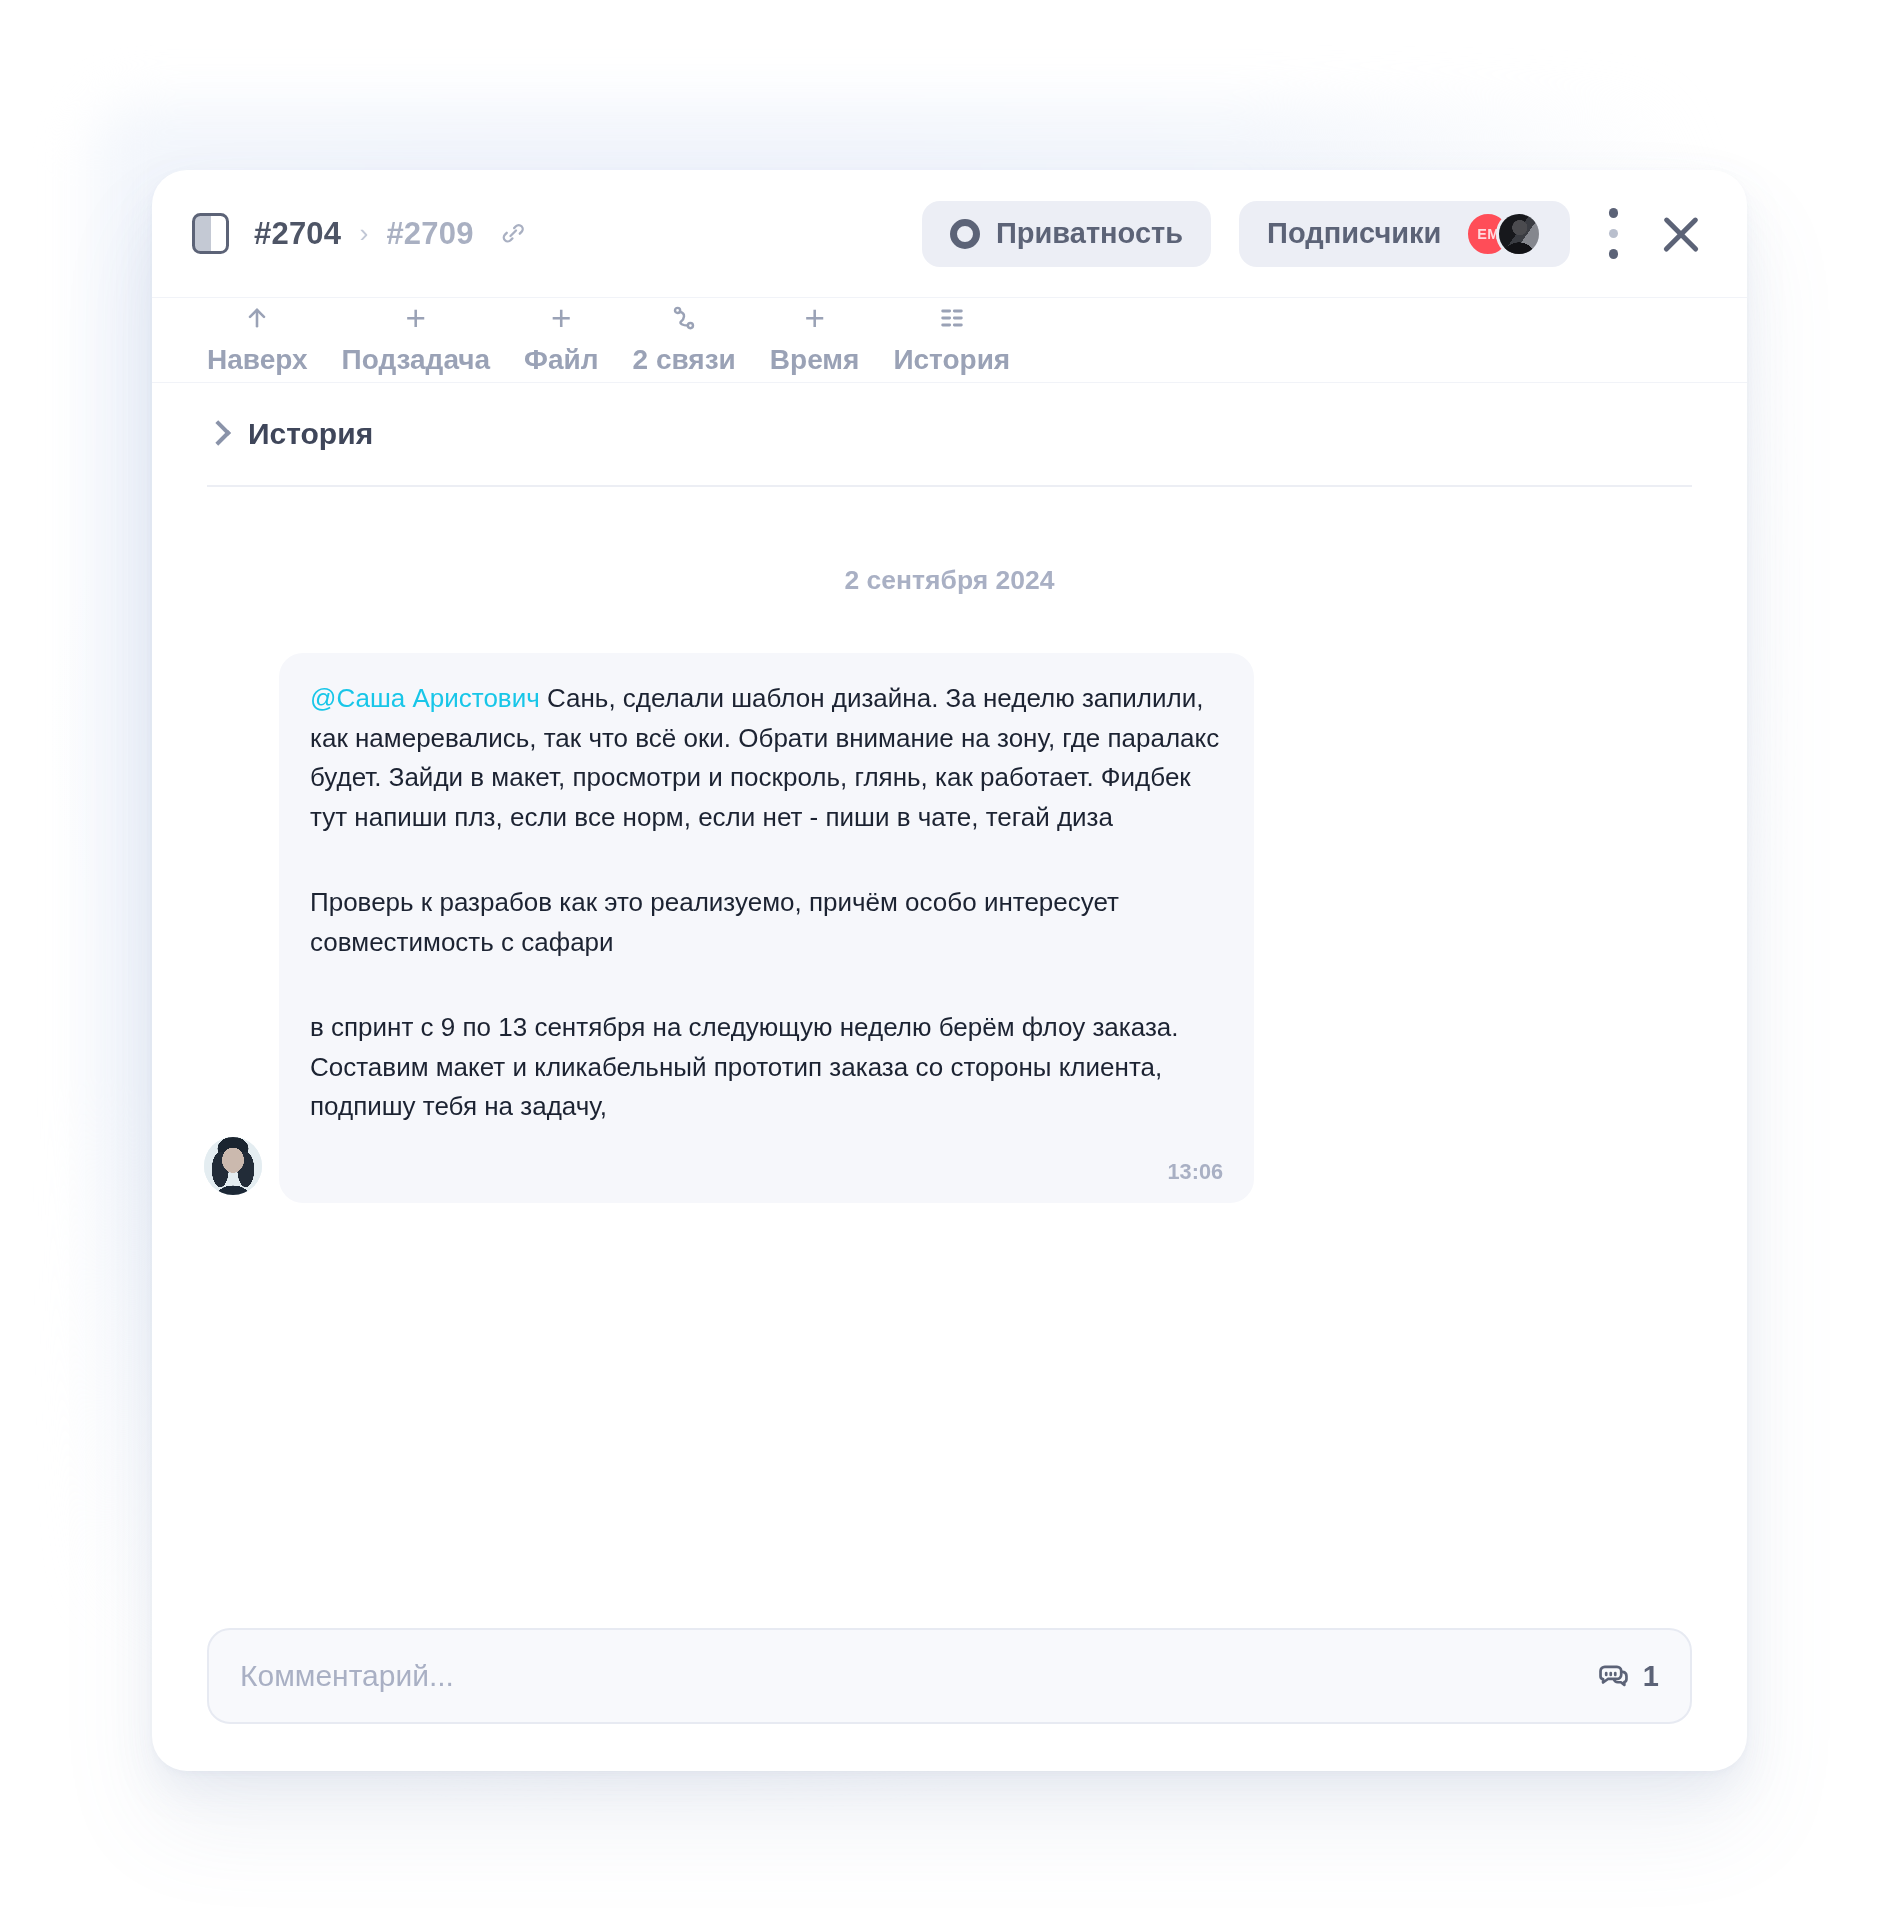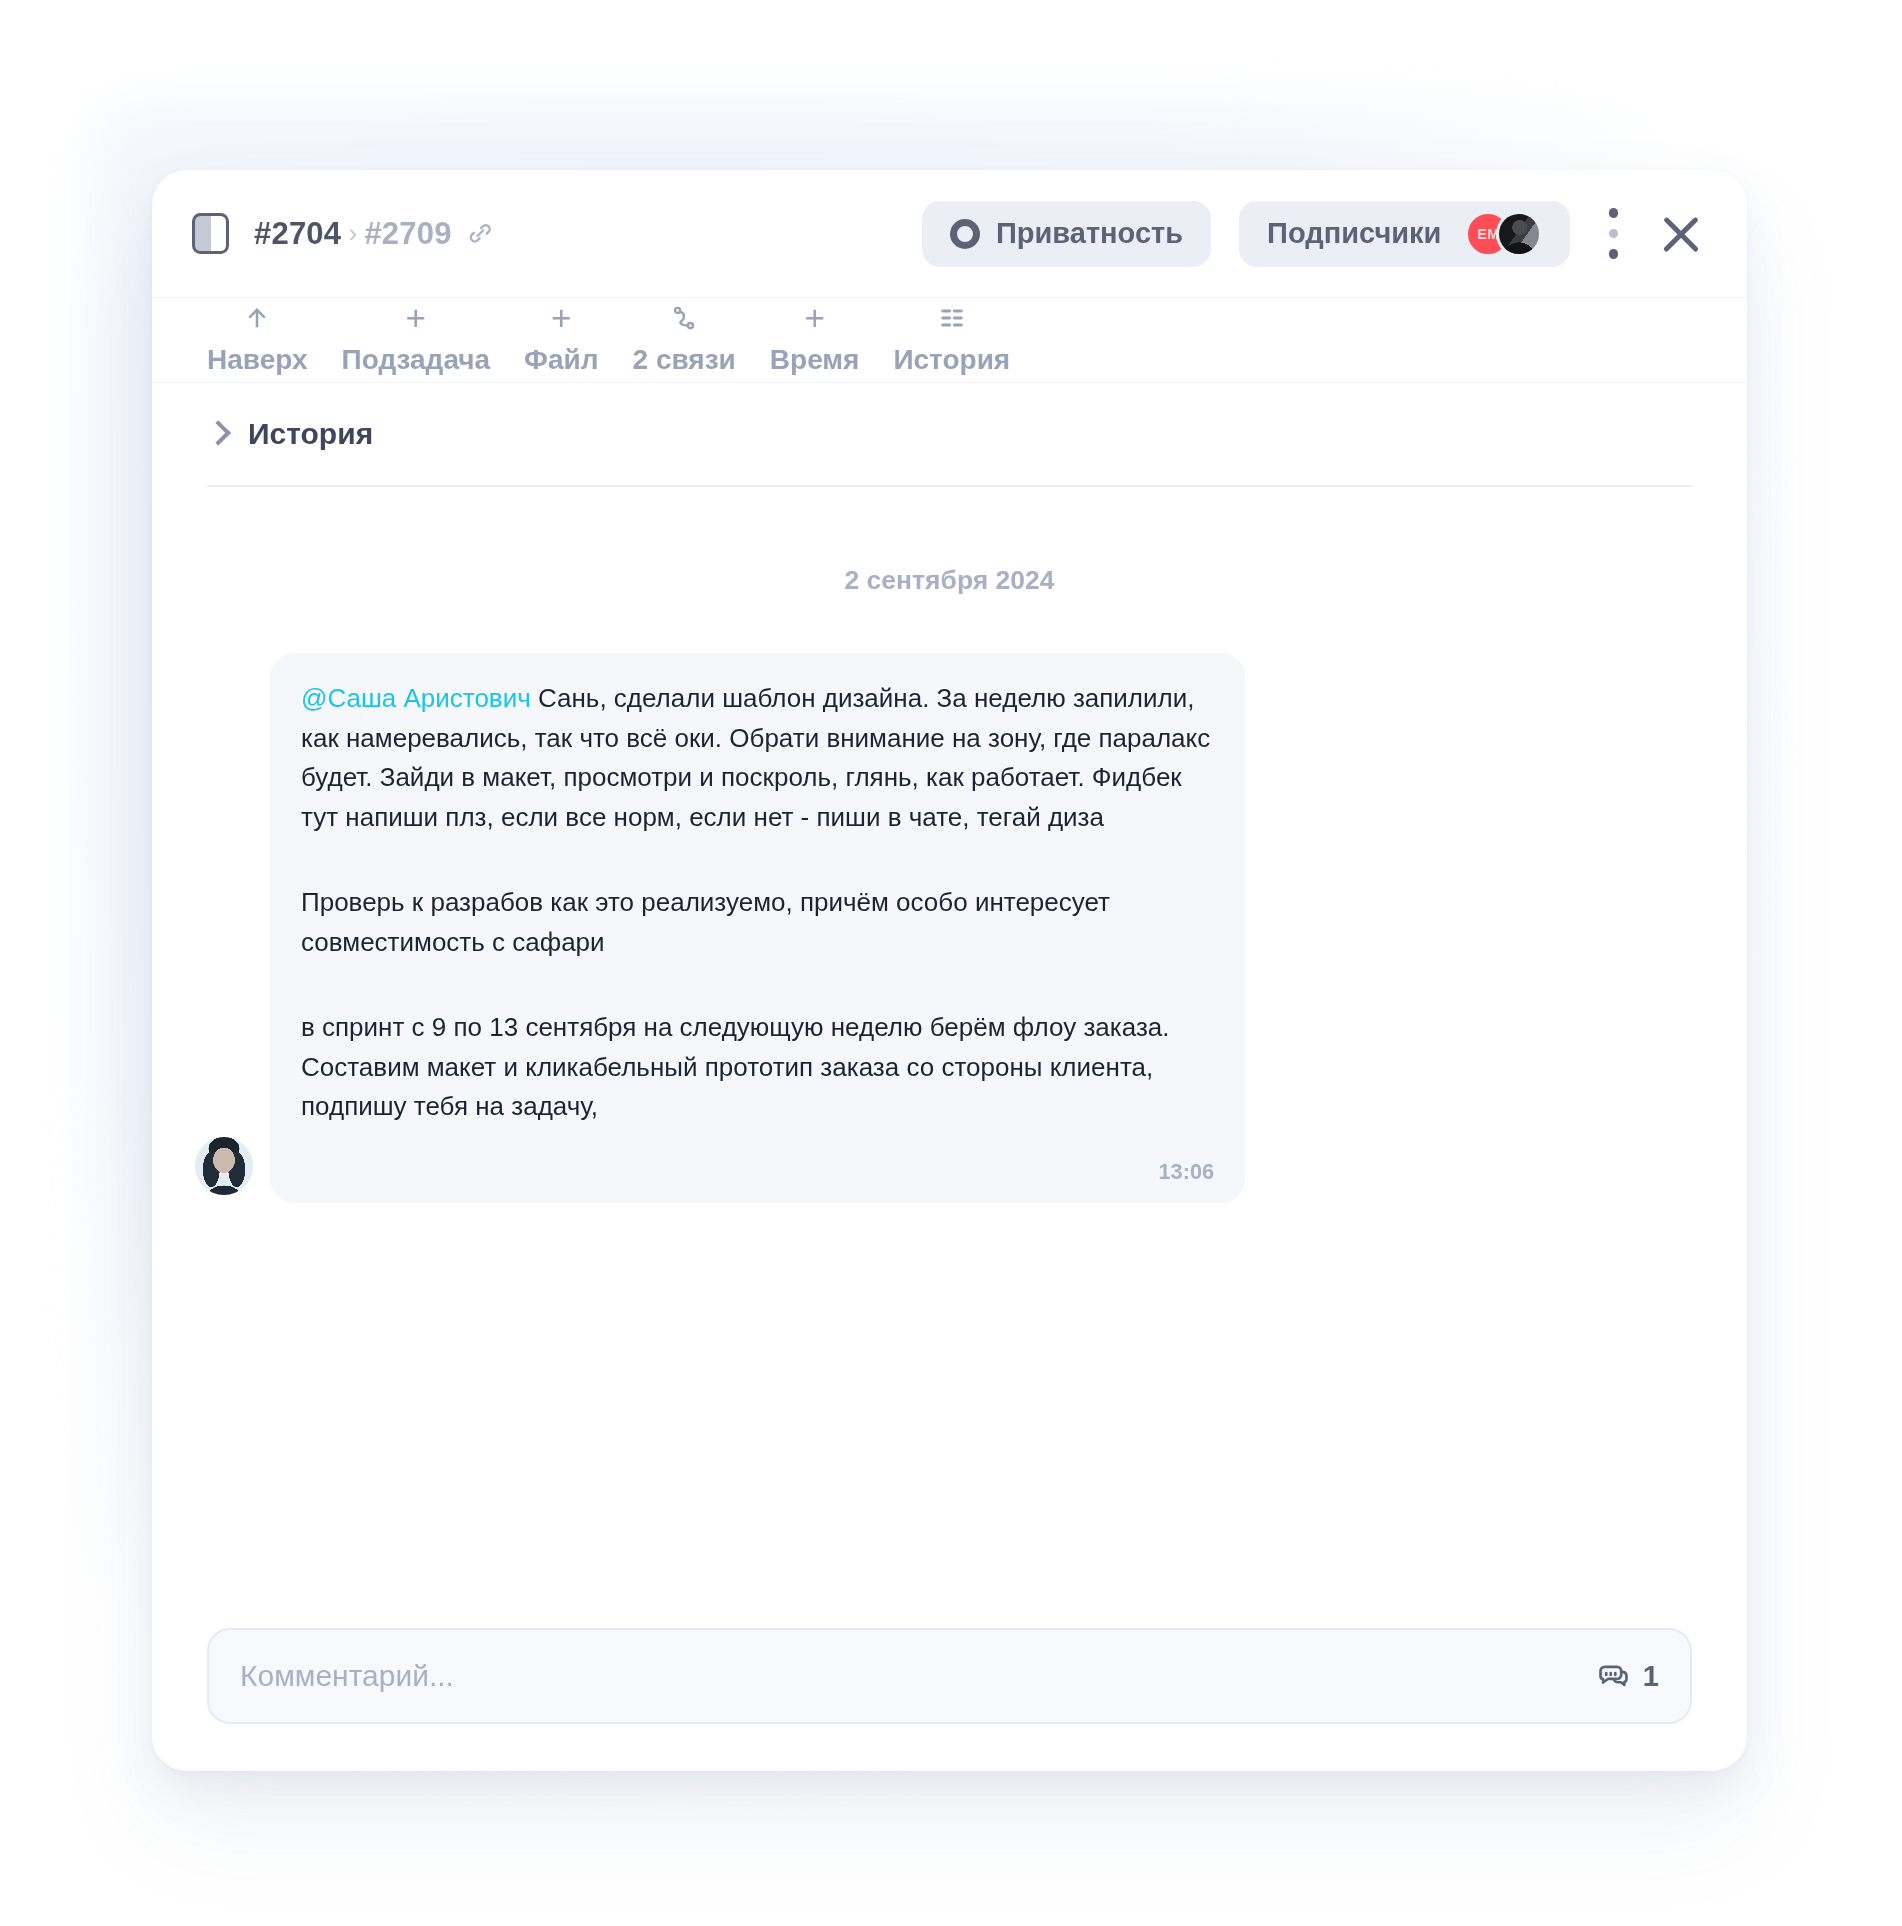--- a/index.html
+++ b/index.html
@@ -66,21 +66,21 @@
     width: 37px; height: 41px;
     border: 3.6px solid #5c6377;
     border-radius: 8.4px;
     background: linear-gradient(to right, #c4c9d4 0 52%, #ffffff 52% 100%);
     flex: 0 0 auto;
   }
 
   .crumbs {
     display: flex;
     align-items: center;
-    gap: 6px;
+    gap: 17px;
     margin-left: 25px;
     flex: 0 0 auto;
   }
   .crumb-cur {
     font-size: 31px;
     font-weight: 700;
     color: #4e5566;
     letter-spacing: 0.2px;
   }
   .crumb-sep {
@@ -264,21 +264,21 @@
   .divider {
     height: 1.8px;
     background: #eceef4;
     margin: 0 55px;
     flex: 0 0 1.8px;
   }
 
   
   .feed {
     flex: 1 1 auto;
-    padding: 0 31px;
+    padding: 0 40px;
     position: relative;
     overflow: hidden;
   }
 
   .date-chip {
     text-align: center;
     font-size: 26.5px;
     font-weight: 700;
     color: #a9b0c4;
     padding-top: 78px;

